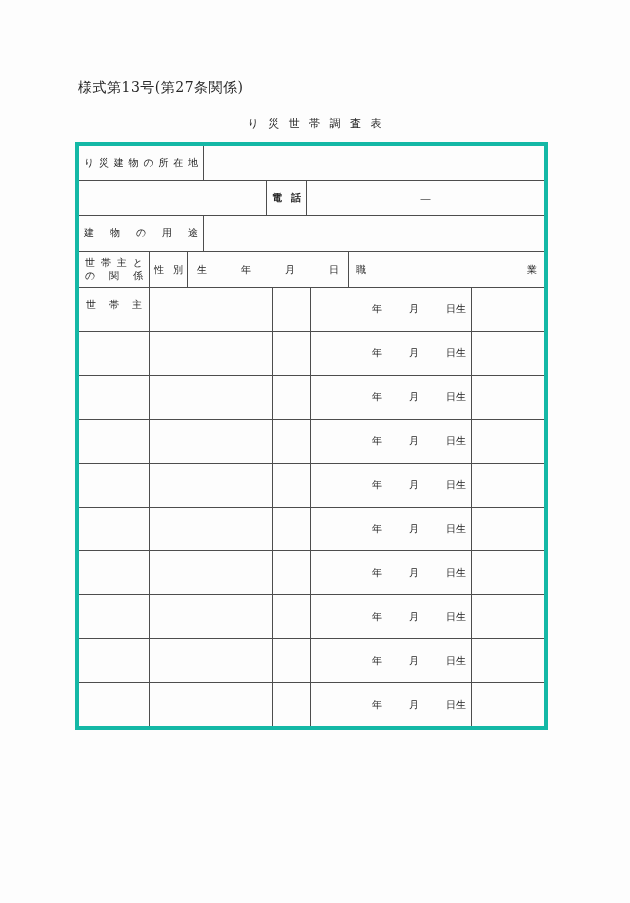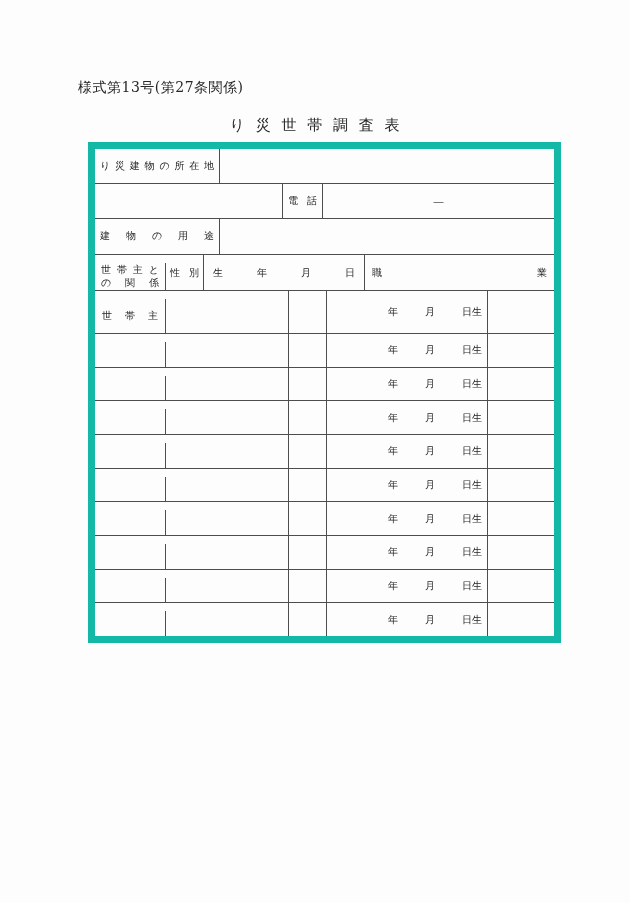--- a/index.html
+++ b/index.html
@@ -10,27 +10,27 @@
     font-family:"DejaVu Serif","Liberation Serif",serif;
     color:#262626;
     overflow:hidden;
   }
   .form-number {
     position:absolute; left:78px; top:79px;
     font-size:14px; letter-spacing:0.5px; white-space:nowrap;
   }
   .doc-title {
     position:absolute; left:0; top:116px; width:100%;
-    text-align:center; font-size:15px;
+    text-align:center; font-size:11px;
     letter-spacing:1px; word-spacing:4px; white-space:nowrap;
   }
   .sheet {
-    position:absolute; left:88px; top:142px;
-    width:473px; height:501px;
-    border:7px solid #14b8a6;
+    position:absolute; left:75px; top:142px;
+    width:473px; height:588px;
+    border:4px solid #14b8a6;
     box-sizing:border-box;
     display:flex; flex-direction:column;
     background:#fdfdfd;
   }
   .trow { display:flex; border-bottom:1px solid #4d4d4d; box-sizing:border-box; }
   .trow:last-child { border-bottom:none; }
   .r-top1,.r-top2 { height:35px; }
   .r-top3,.r-head { height:36px;font-family:Liberation Serif, serif; }
   .r-data { flex:1; }
   .cell {
@@ -41,23 +41,23 @@
   }
   .cell:last-child { border-right:none; }
   .toplabel {
     width:125px; padding:0 5px;
     line-height:34px; white-space:nowrap;
     text-align:justify; text-align-last:justify;
   }
   .fill { flex:1; }
   .w-val2 { width:188px; }
   .w-tel { width:40px; padding:0 5px; line-height:34px; white-space:nowrap;
-           text-align:justify; text-align-last:justify; }
+           text-align:justify; text-align-last:justify;font-weight:bold; }
   .w-dash { flex:1; display:flex; align-items:center; justify-content:center; }
-  .c1 { width:71px;margin-top:8px; }
+  .c1 { width:71px; }
   .c2 { width:123px; }
   .c3 { width:38px; }
   .c4 { width:161px; }
   .c5 { flex:1; }
   .jline { padding:0 7px; white-space:nowrap; text-align:justify; text-align-last:justify; }
   .rel-head { display:flex; flex-direction:column; justify-content:center; }
   .rel-head .jline { line-height:12.5px; padding:0 6px; }
   .single { line-height:35px; }
   .sex-head { padding:0 4px; }
   .spread { display:flex; align-items:center; justify-content:space-between; }

